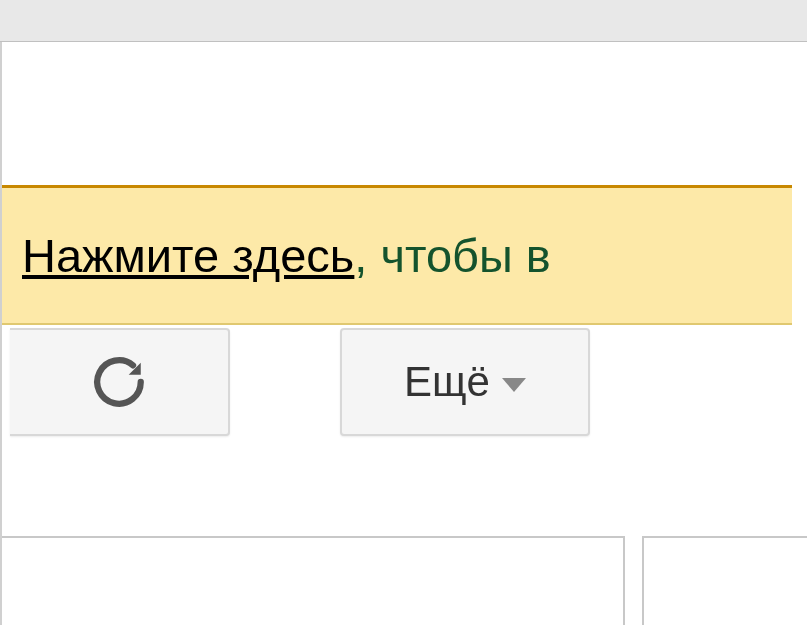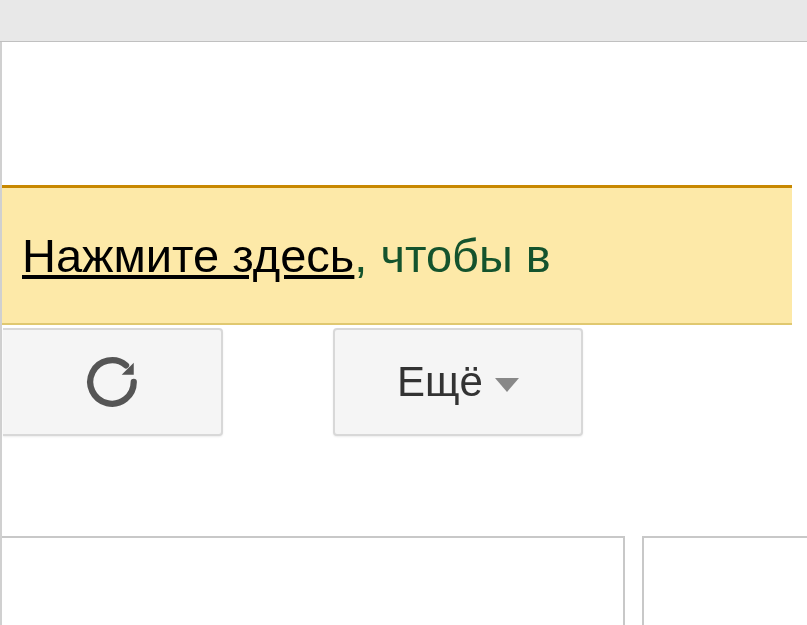--- a/index.html
+++ b/index.html
@@ -52,21 +52,21 @@
       color: #14532d;
     }
     .toolbar {
       position: absolute;
       top: 286px;
       left: 0;
       right: 0;
       height: 110px;
       display: flex;
       gap: 110px;
-      padding-left: 1px;
+      padding-left: 8px;
     }
     .toolbar-button {
       height: 108px;
       background: #f5f5f5;
       border: 2px solid #d8d8d8;
       border-radius: 4px;
       display: flex;
       align-items: center;
       justify-content: center;
       font-size: 42px;

